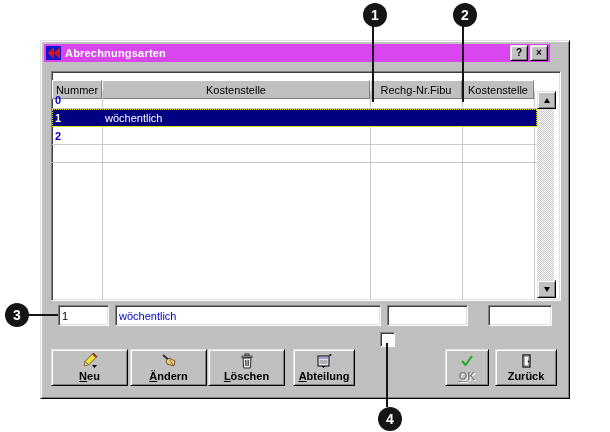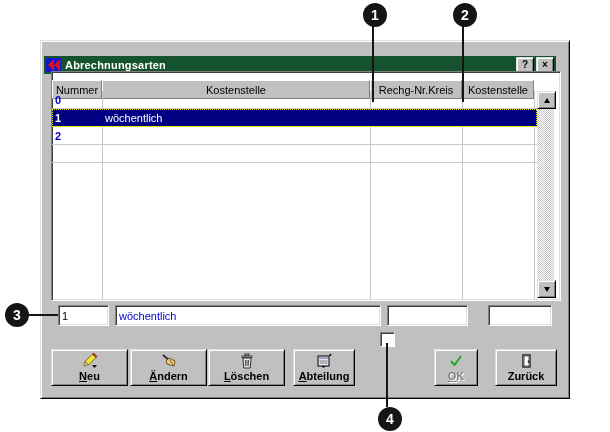--- a/index.html
+++ b/index.html
@@ -9,22 +9,22 @@
   
   .raised{background:#c0c0c0;border:1px solid;border-color:#dfdfdf #000 #000 #dfdfdf;
           box-shadow:inset 1px 1px 0 #fff, inset -1px -1px 0 #808080;}
   .sunken{background:#fff;border:1px solid;border-color:#808080 #fff #fff #808080;
           box-shadow:inset 1px 1px 0 #404040, inset -1px -1px 0 #dfdfdf;}
 
   
   .window{position:absolute;left:40px;top:40px;width:528px;height:357px;
           background:#c0c0c0;border:1px solid;border-color:#dfdfdf #000 #000 #dfdfdf;
           box-shadow:inset 1px 1px 0 #fff, inset -1px -1px 0 #808080;}
-  .titlebar{position:absolute;left:3px;top:3px;right:13px;height:18px;background:#14532d;
-            display:flex;align-items:center;padding:0 2px;margin-top:12px;}
+  .titlebar{position:absolute;left:3px;top:3px;right:19px;height:18px;background:#d946ef;
+            display:flex;align-items:center;padding:0 2px;}
   .title-icon{width:15px;height:14px;flex:0 0 auto;}
   .title-text{color:#fff;font-weight:bold;margin-left:4px;flex:1 1 auto;white-space:nowrap;
               letter-spacing:.2px;}
   .tb-btn{width:16px;height:14px;margin-left:2px;display:flex;align-items:center;justify-content:center;
           font-weight:bold;font-size:10px;line-height:1;cursor:default;}
 
   
   .grid{position:absolute;left:10px;top:30px;width:508px;height:228px;}
   .grid-inner{position:absolute;inset:0;}
   .hrow{position:absolute;left:0;top:0;height:19px;display:flex;}
@@ -89,21 +89,21 @@
       <div class="tb-btn raised">?</div>
       <div class="tb-btn raised">×</div>
     </div>
 
     <div class="grid sunken">
       <div class="grid-inner">
 
         <div class="hrow">
           <div class="hcell w-num">Nummer</div>
           <div class="hcell w-bez">Kostenstelle</div>
-          <div class="hcell w-rechg">Rechg-Nr.Kreis</div>
+          <div class="hcell w-rechg">Rechg-Nr.Fibu</div>
           <div class="hcell w-kost">Kostenstelle</div>
         </div>
 
         <div class="vline" style="left:50px"></div>
         <div class="vline" style="left:318px"></div>
         <div class="vline" style="left:410px"></div>
         <div class="vline" style="left:482px"></div>
 
         <div class="grid-row" style="top:19px">
           <div class="c w-num rec-num">0</div>
@@ -181,21 +181,21 @@
         <rect x="2" y="3" width="11" height="10" fill="#e8e4f2" stroke="#000" stroke-width="1"></rect>
         <rect x="3" y="4" width="9" height="2" fill="#a89ecc"></rect>
         <line x1="3.5" y1="8" x2="11.5" y2="8" stroke="#606060" stroke-width="0.8"></line>
         <line x1="3.5" y1="10" x2="11.5" y2="10" stroke="#606060" stroke-width="0.8"></line>
         <rect x="13.5" y="1" width="1.8" height="1.8" fill="#000"></rect>
         <polygon points="5.5,13 9.5,13 7.5,15" fill="#000"></polygon>
       </svg>
       <span class="lbl"><span class="mn">A</span><span>bteilung</span></span>
     </div>
 
-    <div class="btn raised btn-disabled" style="left:393px;width:44px">
+    <div class="btn raised btn-disabled" style="left:404px;width:44px">
       <svg class="icon16" viewBox="0 0 16 16">
         <polyline points="3,8 6.5,12 13,3" fill="none" stroke="#22aa22" stroke-width="2"></polyline>
       </svg>
       <span class="lbl"><span class="mn">O</span><span>K</span></span>
     </div>
 
     <div class="btn raised" style="left:454px;width:62px">
       <svg class="icon16" viewBox="0 0 16 16">
         <rect x="5" y="2" width="7" height="12" fill="#fff" stroke="#000" stroke-width="1.2"></rect>
         <rect x="6.3" y="3.3" width="4.4" height="9.4" fill="none" stroke="#808080" stroke-width="0.7"></rect>

